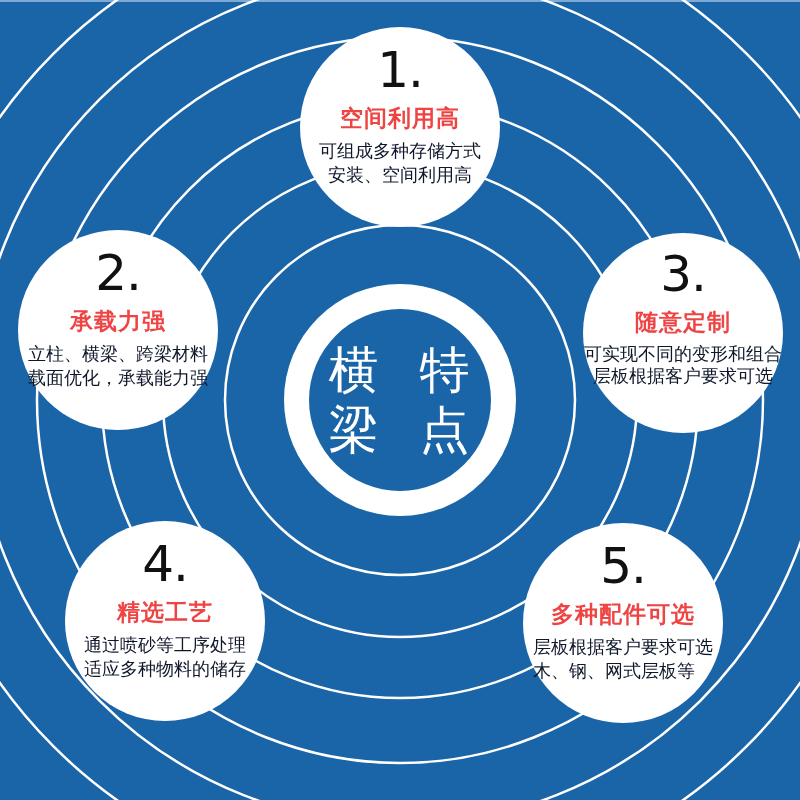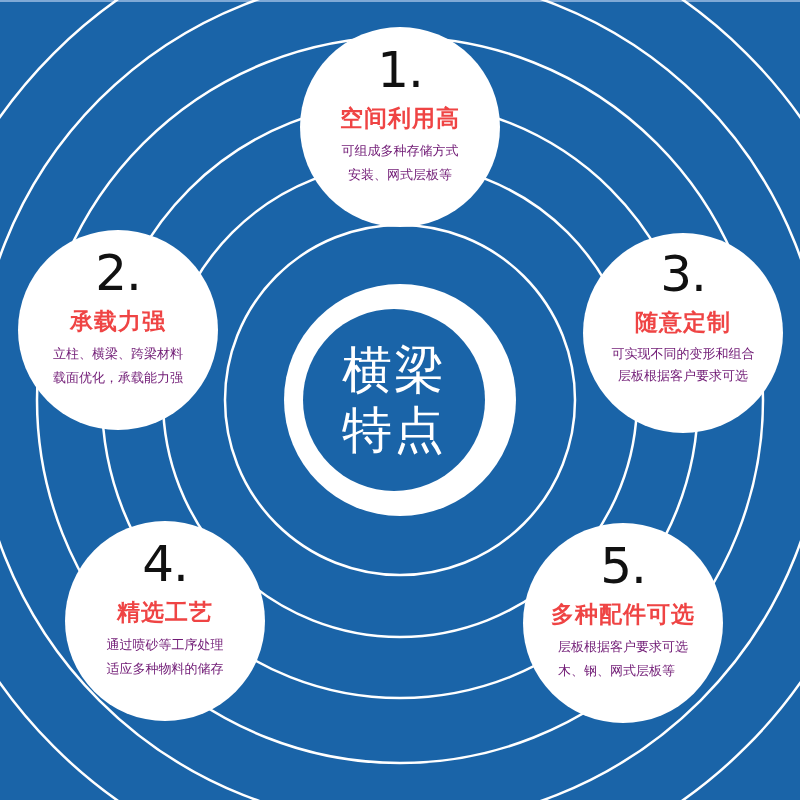--- a/index.html
+++ b/index.html
@@ -13,24 +13,24 @@
       position: absolute; left: 0; top: 0; width: 800px; height: 2px;
       background: #7fa9d6;
     }
     .rings { position: absolute; left: 0; top: 0; width: 800px; height: 800px; }
     .center-ring {
       position: absolute; left: 284px; top: 284px;
       width: 232px; height: 232px; border-radius: 50%;
       background: #ffffff;
     }
     .center-inner {
-      position: absolute; left: 19px; top: 25px;
+      position: absolute; left: 25px; top: 25px;
       width: 182px; height: 182px; border-radius: 50%;
       background: #1a64a8;
-      display: flex; flex-direction: column; align-items: center; justify-content: center;
+      display: flex; align-items: center; justify-content: center;
     }
     .center-title {
       color: #ffffff; font-size: 50px; line-height: 60px; letter-spacing: 2px;
       font-weight: normal; text-align: center;
     }
     .bubble {
       position: absolute; width: 200px; height: 200px; border-radius: 50%;
       background: #ffffff;
       display: flex; flex-direction: column; align-items: center;
       box-sizing: border-box; padding-top: 14px;
@@ -38,21 +38,21 @@
     }
     .bubble .num {
       font-size: 50px; line-height: 58px; font-weight: normal; color: #111;
       letter-spacing: -1px;
     }
     .bubble .title {
       font-size: 23px; line-height: 34px; font-weight: bold; color: #ef4444;
       margin-top: 2px; letter-spacing: 1px;
     }
     .bubble .desc {
-      font-size: 13px; line-height: 24px; color: #701a75; margin-top: 4px;
+      font-size: 18px; line-height: 24px; color: #0f172a; margin-top: 4px;
       text-align: center;
     }
     .bubble .desc.left { text-align: left; }
     .bubble .desc div { white-space: nowrap; }
     #b1 { left: 300px; top: 27px; }
     #b2 { left: 18px; top: 230px; }
     #b3 { left: 583px; top: 233px; }
     #b4 { left: 65px; top: 521px; }
     #b5 { left: 523px; top: 523px; }
   </style>
@@ -77,21 +77,21 @@
     <div class="center-title">横梁</div>
     <div class="center-title">特点</div>
   </div>
 </div>
 
 <div class="bubble" id="b1">
   <div class="num">1.</div>
   <div class="title">空间利用高</div>
   <div class="desc">
     <div>可组成多种存储方式</div>
-    <div>安装、网式层板等</div>
+    <div>安装、空间利用高</div>
   </div>
 </div>
 
 <div class="bubble" id="b2">
   <div class="num">2.</div>
   <div class="title">承载力强</div>
   <div class="desc">
     <div>立柱、横梁、跨梁材料</div>
     <div>载面优化，承载能力强</div>
   </div>

